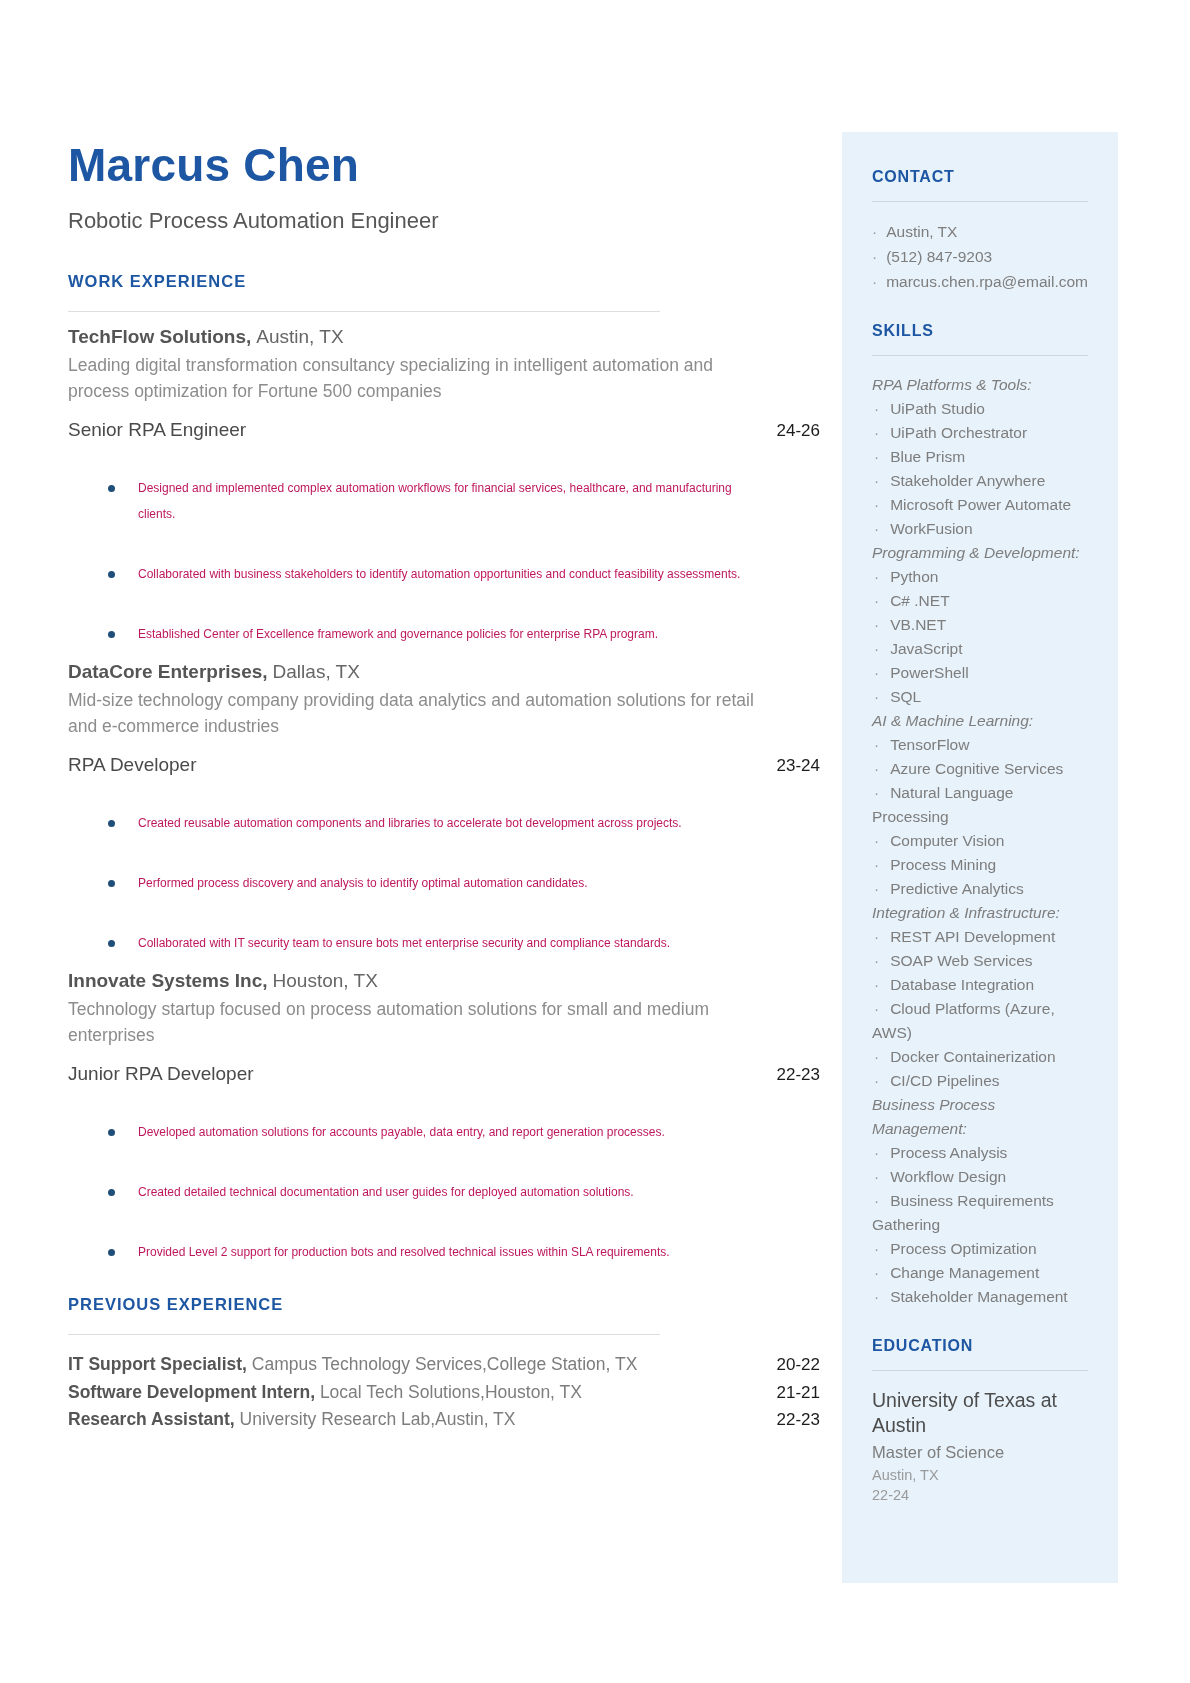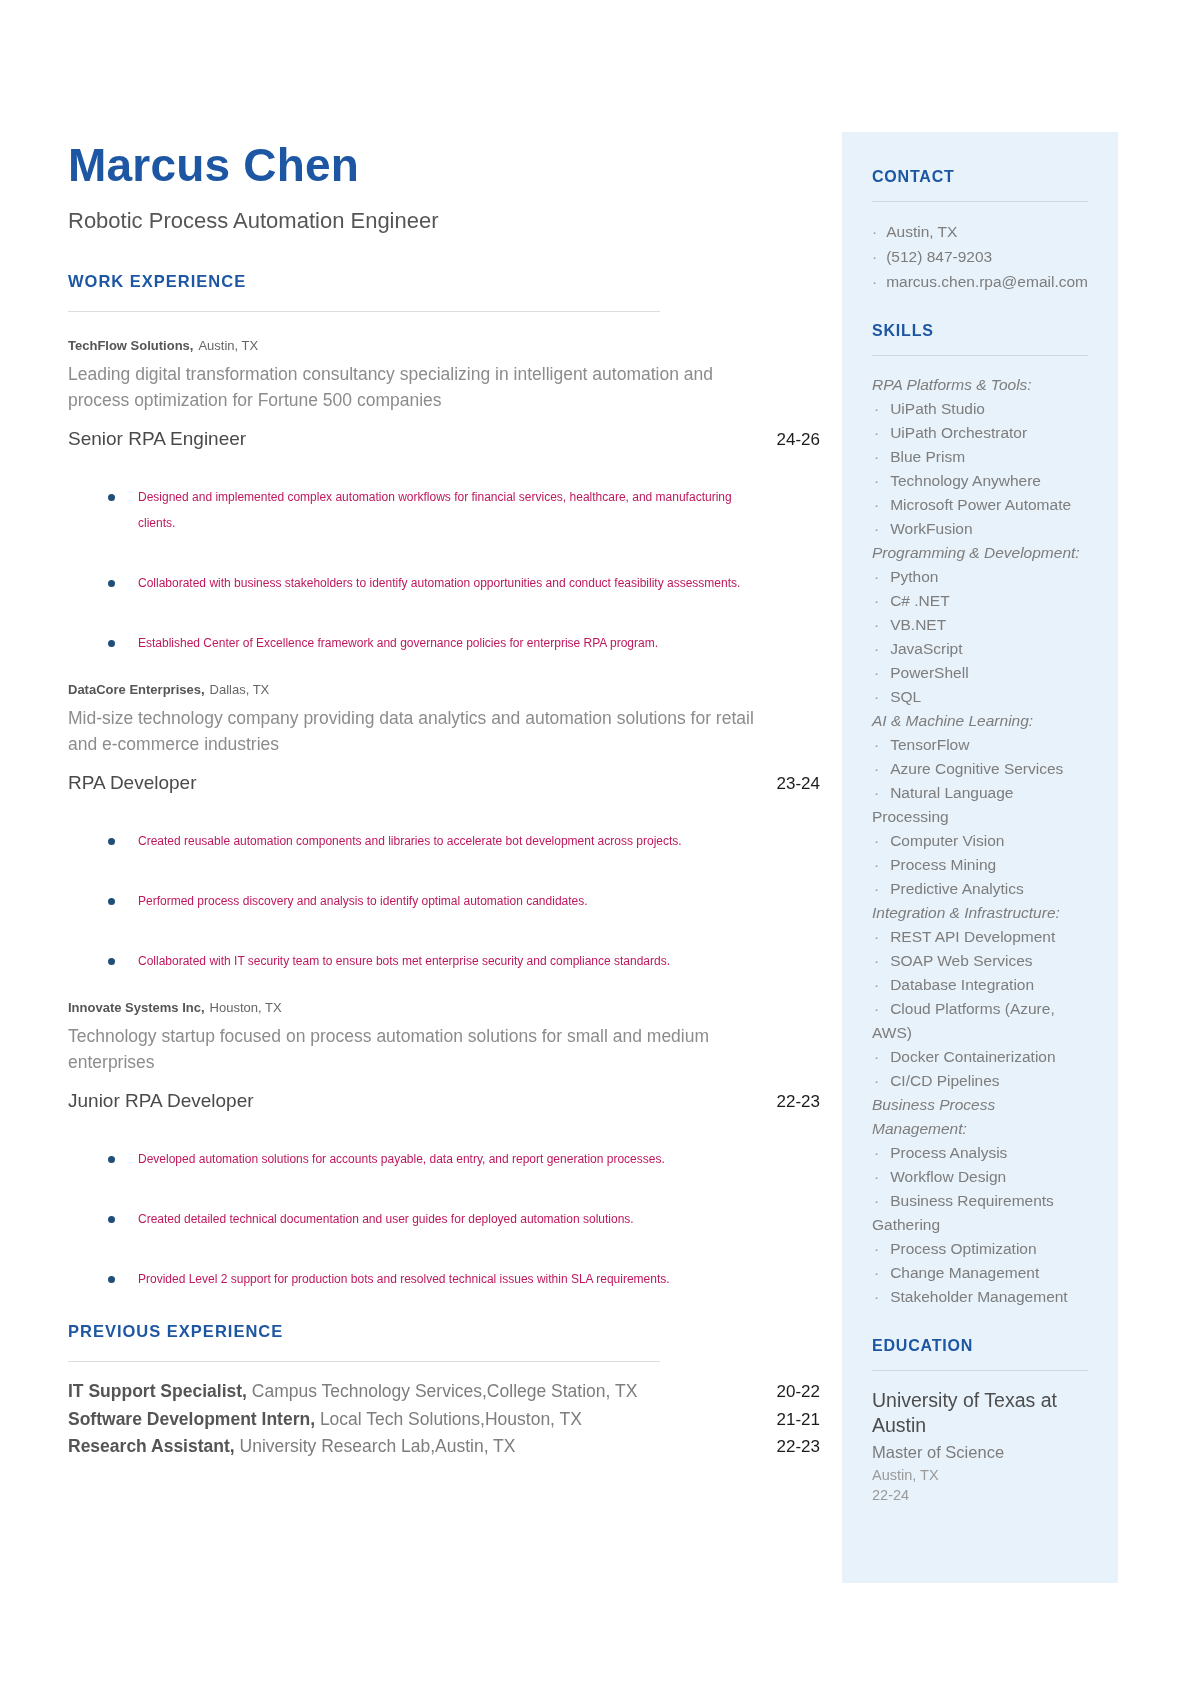--- a/index.html
+++ b/index.html
@@ -20,21 +20,21 @@
     color:#1d56a2;letter-spacing:.2px;
   }
   .subtitle{margin-top:17px;font-size:22px;line-height:26px;color:#565656;}
   .sec-heading{
     margin-top:38px;font-size:16.5px;font-weight:bold;
     color:#1d56a2;letter-spacing:1px;
   }
   .sec-heading.prev{margin-top:30px;}
   .sec-rule{border:none;border-top:1px solid #ddd;width:592px;margin:20px 0 0 0;}
 
-  .company-line{margin-top:22px;font-size:13px;line-height:24px;}
+  .company-line{margin-top:13px;font-size:19px;line-height:24px;}
   .company{font-weight:bold;color:#555;}
   .location{color:#666;margin-left:5px;}
   .job-desc{
     margin:3px 0 0 0;font-size:17.5px;line-height:26px;
     color:#8c8c8c;max-width:690px;
   }
   .title-row{
     margin-top:15px;display:flex;justify-content:space-between;align-items:baseline;width:752px;
   }
   .job-title{font-size:19px;color:#4a4a4a;}
@@ -173,21 +173,21 @@
 
     <div class="side-heading spaced">SKILLS</div>
     <hr class="side-rule">
 
     <div>
 
       <div class="skill-cat">RPA Platforms &amp; Tools:</div>
       <div class="skill-item"><span class="dot">·</span><span>UiPath Studio</span></div>
       <div class="skill-item"><span class="dot">·</span><span>UiPath Orchestrator</span></div>
       <div class="skill-item"><span class="dot">·</span><span>Blue Prism</span></div>
-      <div class="skill-item"><span class="dot">·</span><span>Technology Anywhere</span></div>
+      <div class="skill-item"><span class="dot">·</span><span>Stakeholder Anywhere</span></div>
       <div class="skill-item"><span class="dot">·</span><span>Microsoft Power Automate</span></div>
       <div class="skill-item"><span class="dot">·</span><span>WorkFusion</span></div>
 
       <div class="skill-cat">Programming &amp; Development:</div>
       <div class="skill-item"><span class="dot">·</span><span>Python</span></div>
       <div class="skill-item"><span class="dot">·</span><span>C# .NET</span></div>
       <div class="skill-item"><span class="dot">·</span><span>VB.NET</span></div>
       <div class="skill-item"><span class="dot">·</span><span>JavaScript</span></div>
       <div class="skill-item"><span class="dot">·</span><span>PowerShell</span></div>
       <div class="skill-item"><span class="dot">·</span><span>SQL</span></div>

